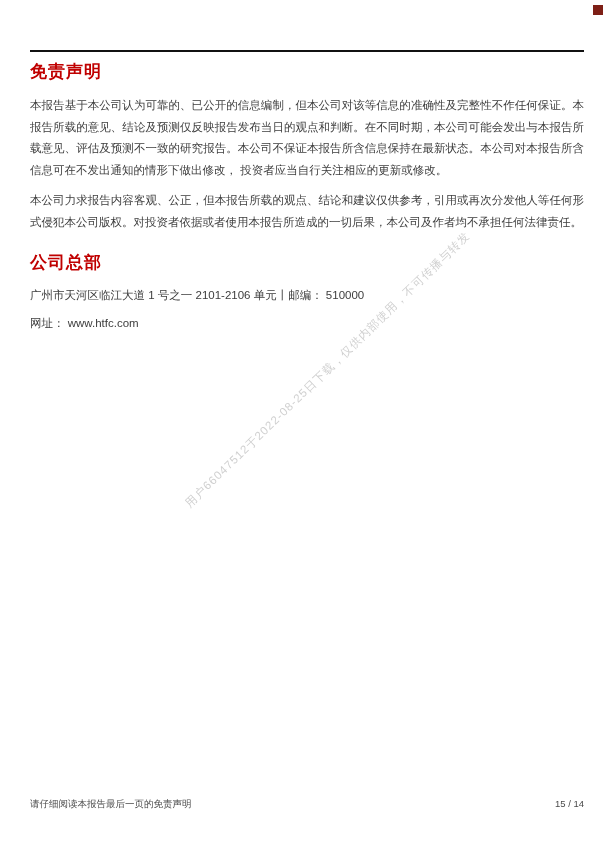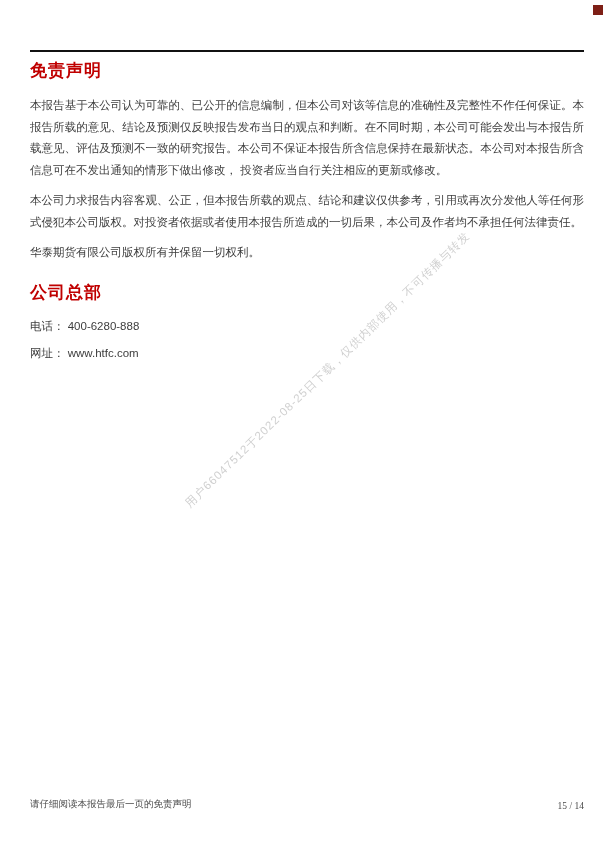--- a/index.html
+++ b/index.html
@@ -39,21 +39,20 @@
     border-top: 2px solid #111111;
     height: 0;
   }
   h1.section-title {
     margin: 11px 0 15px 0;
     font-size: 17px;
     line-height: 17px;
     font-weight: bold;
     color: #c00000;
     letter-spacing: 1px;
-    font-family: Liberation Mono, monospace;
   }
   h1.section-title.hq { margin-top: 21px; margin-bottom: 14px; }
   p.body-text {
     margin: 4px 0 9px 0;
     font-size: 11.5px;
     line-height: 21.5px;
     color: #3d3d3d;
     text-align: justify;
     text-justify: inter-ideograph;
   }
@@ -62,50 +61,48 @@
     font-size: 11.5px;
     line-height: 21.5px;
     color: #3d3d3d;
   }
   .page-footer {
     position: absolute;
     left: 0; right: 0; top: 798px;
     padding: 0 30px;
     display: flex;
     justify-content: space-between;
-    align-items: flex-end;
+    align-items: flex-start;
     font-size: 9.5px;
     color: #4a4a4a;
-    font-family: Liberation Serif, serif;
   }
 </style>
 </head>
 <body>
 
 <div class="page">
 
   <div class="corner-mark"></div>
 
   <div class="watermark">用户66047512于2022-08-25日下载，仅供内部使用，不可传播与转发</div>
 
   <div class="top-rule"></div>
 
   <h1 class="section-title">免责声明</h1>
 
   <p class="body-text">本报告基于本公司认为可靠的、已公开的信息编制，但本公司对该等信息的准确性及完整性不作任何保证。本报告所载的意见、结论及预测仅反映报告发布当日的观点和判断。在不同时期，本公司可能会发出与本报告所载意见、评估及预测不一致的研究报告。本公司不保证本报告所含信息保持在最新状态。本公司对本报告所含信息可在不发出通知的情形下做出修改， 投资者应当自行关注相应的更新或修改。</p>
 
   <p class="body-text">本公司力求报告内容客观、公正，但本报告所载的观点、结论和建议仅供参考，引用或再次分发他人等任何形式侵犯本公司版权。对投资者依据或者使用本报告所造成的一切后果，本公司及作者均不承担任何法律责任。</p>
 
 
-  <p class="body-text">华泰期货有限公司版权所有并保留一切权利。</p>
 
   <h1 class="section-title hq">公司总部</h1>
 
+  <p class="contact-line">广州市天河区临江大道 1 号之一 2101-2106 单元丨邮编： 510000</p>
 
-  <p class="contact-line">电话： 400-6280-888</p>
 
   <p class="contact-line">网址： www.htfc.com</p>
 
   <div class="page-footer">
     <span>请仔细阅读本报告最后一页的免责声明</span>
     <span>15 / 14</span>
   </div>
 
 </div>
 

